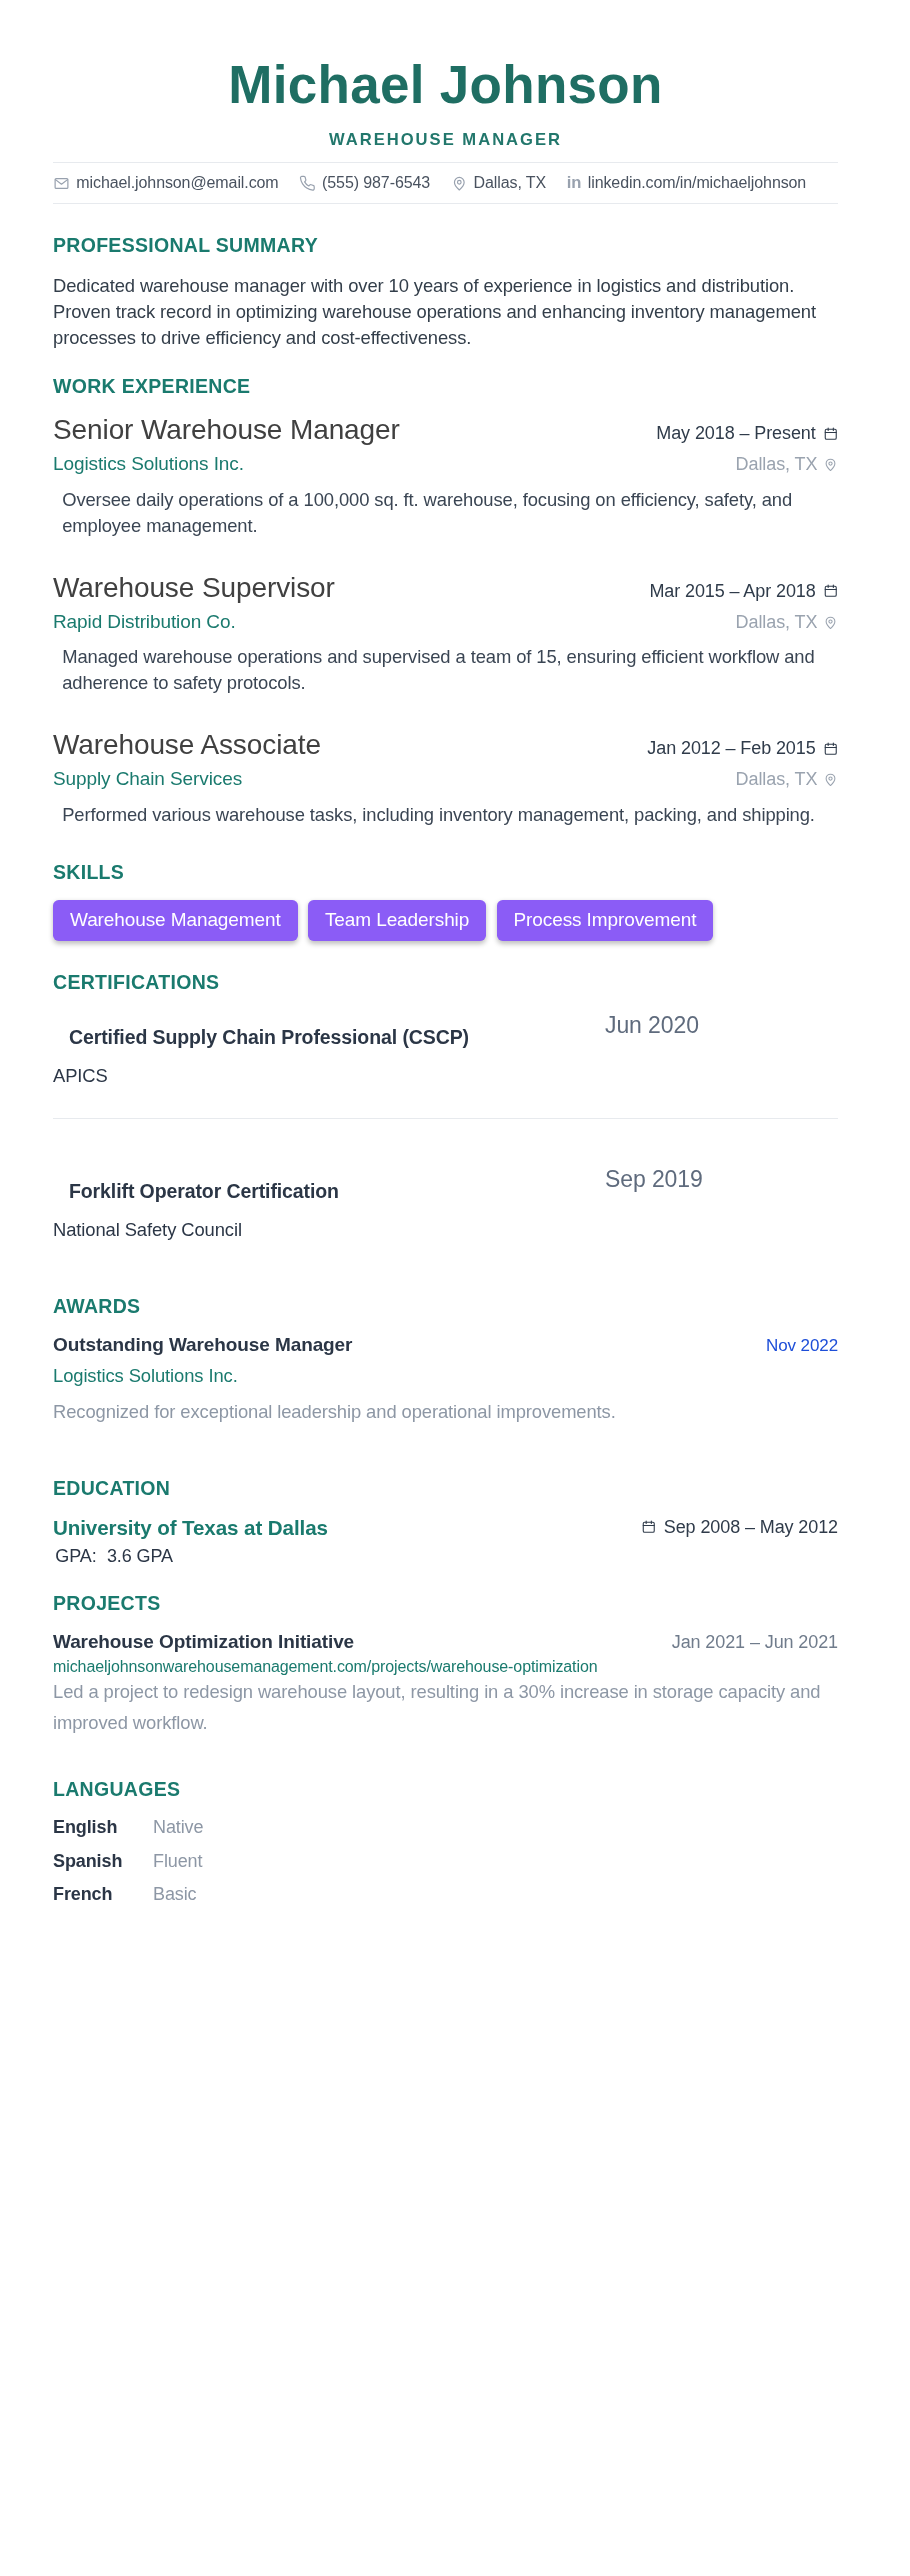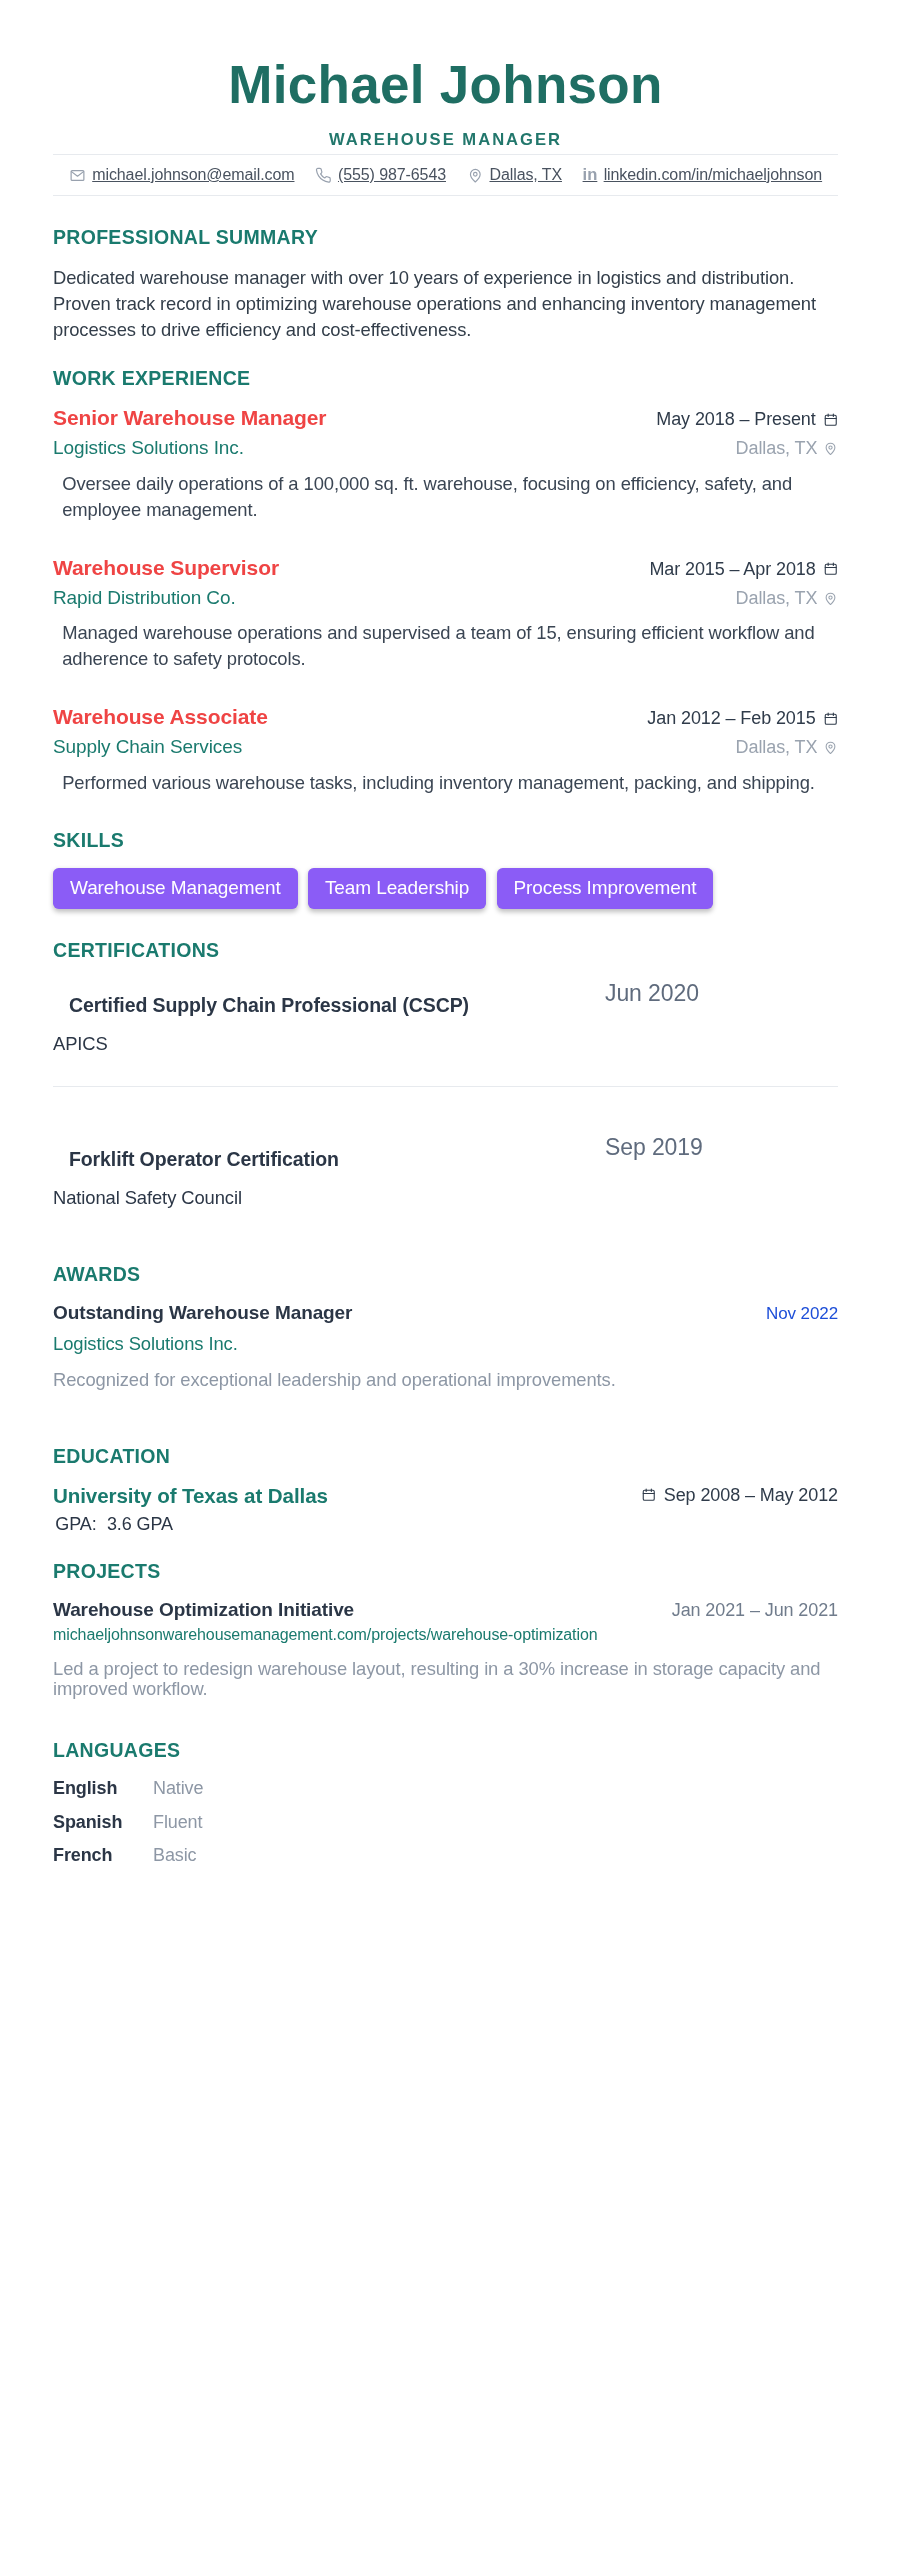--- a/index.html
+++ b/index.html
@@ -2,36 +2,36 @@
 <html style="font-size:9.2px"><head>
 <meta charset="utf-8">
 <style>
   html, body { margin: 0; padding: 0; background: #ffffff; }
   body { width: 911px; min-height: 2576px; font-family: "Liberation Sans", "DejaVu Sans", sans-serif; letter-spacing: -0.1px; }
   .page { box-sizing: border-box; width: 902px; padding: 55px 64px 0 53px; }
 
   
   .name { margin: 0; text-align: center; font-size: 53px; line-height: 1.15; font-weight: 700; color: #1F6E63; letter-spacing: 0.3px; }
   .subtitle { margin-top: 13.8px; text-align: center; font-size: 16.6px; font-weight: 600; letter-spacing: 2px; color: #22776C; }
-  .contact-bar { margin-top: 4px; border-top: 1.1px solid #e7eaee; border-bottom: 1.1px solid #e7eaee; padding: 10.3px 0; display: flex; justify-content: center; align-items: center; gap: 20.6px; font-size: 16px; color: #49525f; text-decoration: underline; }
+  .contact-bar { margin-top: 12px; border-top: 1.1px solid #e7eaee; border-bottom: 1.1px solid #e7eaee; padding: 10.3px 0; display: flex; justify-content: flex-start; align-items: center; gap: 20.6px; font-size: 16px; color: #49525f; }
   .contact-item { display: flex; align-items: center; gap: 6.3px; white-space: nowrap; }
   .li-icon { font-weight: 700; font-size: 16.6px; color: #98a1ae; letter-spacing: 0; }
 
   
   section { margin-top: 30px; }
   .sec-heading { margin: 0 0 16px 0; font-size: 19.5px; font-weight: 700; color: #1A7A6E; letter-spacing: 0.3px; }
 
   
   .summary-text { margin: 0; font-size: 18.4px; line-height: 26px; color: #333e4a; max-width: 814px; }
 
   
   section.experience { margin-top: 24px; }
   .job { margin-bottom: 33px; }
   .row { display: flex; justify-content: space-between; align-items: baseline; }
-  .job-title { margin: 0; font-size: 21px; font-weight: 700; color: #ef4444; }
+  .job-title { margin: 0; font-size: 28px; font-weight: 400; color: #404040; }
   .date-wrap { display: flex; align-items: center; gap: 6.9px; font-size: 18px; color: #2f3b4a; white-space: nowrap; }
   .company-row { margin-top: 6.9px; }
   .company { font-size: 19px; font-weight: 500; color: #1A7A6E; }
   .loc-wrap { display: flex; align-items: center; gap: 5.7px; font-size: 18px; color: #9aa3af; white-space: nowrap; }
   .job-desc { margin-top: 11.5px; padding-left: 9.2px; font-size: 18.4px; line-height: 26px; color: #3a4553; max-width: 800px; }
 
   
   .pill-row { display: flex; gap: 10.3px; }
   .pill { background: #8b5cf6; color: #ffffff; font-size: 19px; padding: 9.7px 17px; border-radius: 5.7px; box-shadow: 0 2.9px 5.7px rgba(0,0,0,0.25); }
 
@@ -55,21 +55,21 @@
   .edu-head { margin-top: 8px; }
   .school { margin: 0; font-size: 20.6px; font-weight: 600; color: #1A7A6E; }
   .degree { margin-top: 8px; font-size: 19px; line-height: 26px; color: #333e4a; max-width: 370px; }
   .gpa-row { margin-top: 5.7px; display: flex; gap: 10.3px; font-size: 18px; color: #2b3646; padding-left: 2.3px; }
 
   
   section.projects { margin-top: 25px; }
   .proj-title { margin: 0; font-size: 19px; font-weight: 600; color: #2b3646; }
   .proj-date { font-size: 18px; color: #707c8c; }
   .proj-url { margin-top: 5.7px; font-size: 16px; color: #1A7A6E; }
-  .proj-desc { margin-top: 15px; font-size: 18.4px; line-height: 20px; color: #8d97a5; max-width: 803px; }
+  .proj-desc { margin-top: 0; font-size: 18.4px; line-height: 31px; color: #8d97a5; max-width: 803px; }
 
   
   section.languages { margin-top: 40px; }
   .lang-row { display: flex; margin-bottom: 12.6px; font-size: 18px; }
   .lang-name { width: 100px; font-weight: 600; color: #2b3646; }
   .lang-level { color: #8d97a5; }
 
   svg.icon { flex: 0 0 auto; }
 </style>
 </head>

